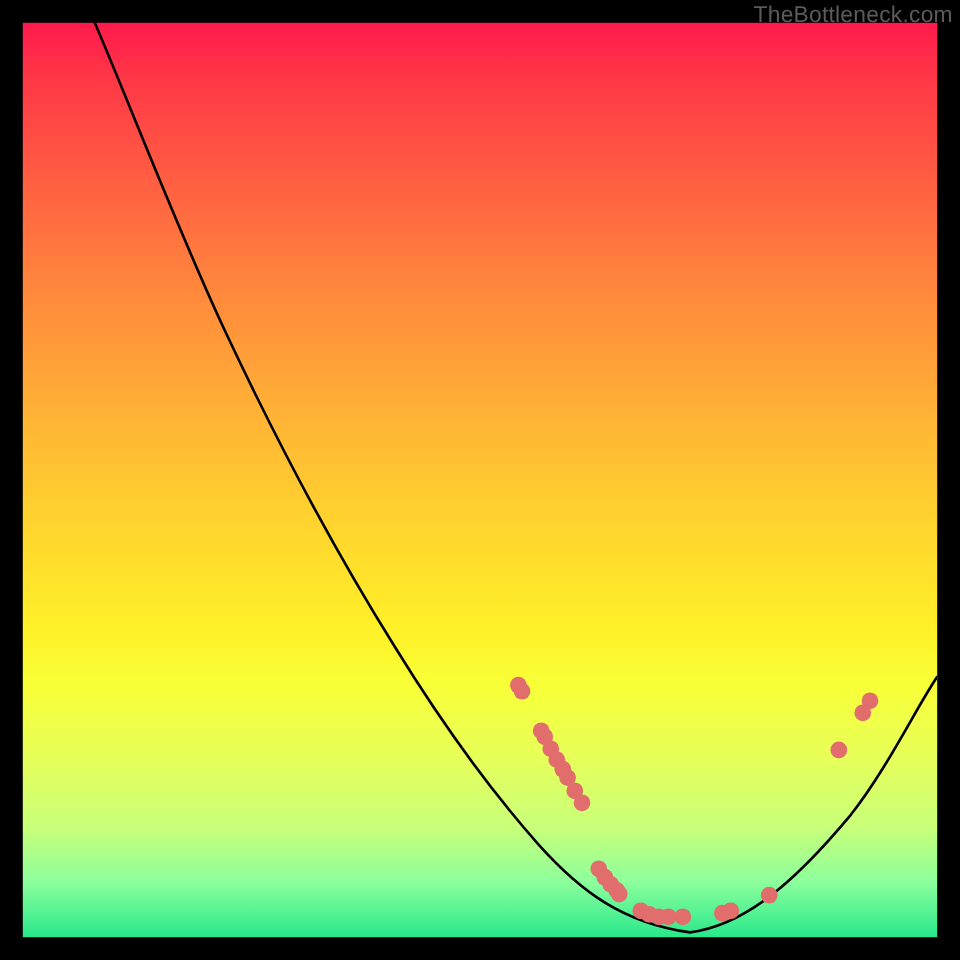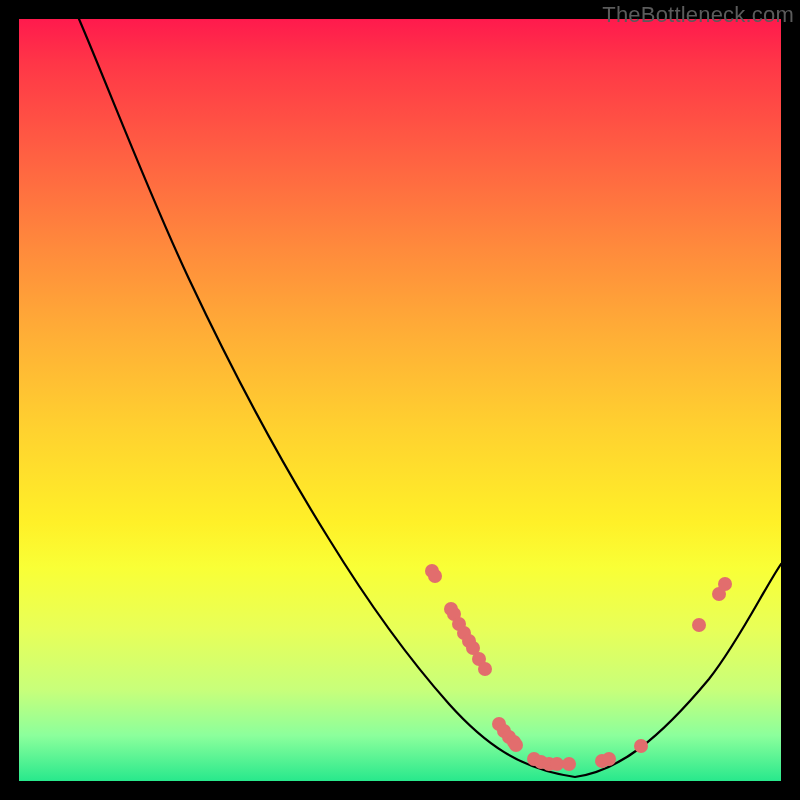--- a/index.html
+++ b/index.html
@@ -30,21 +30,21 @@
       #c8ff7a 88%,
       #8cff9c 94%,
       #28e88c 100%
     );
   }
   .watermark {
     position: absolute;
     top: 2px;
     right: 6px;
     color: #5b5b5b;
-    font-size: 22px;
+    font-size: 19px;
     font-weight: 500;
     letter-spacing: 0.2px;
     z-index: 20;
     margin-left: 18px;
   }
   svg.curve {
     position: absolute;
     left: 0;
     top: 0;
     width: 762px;

